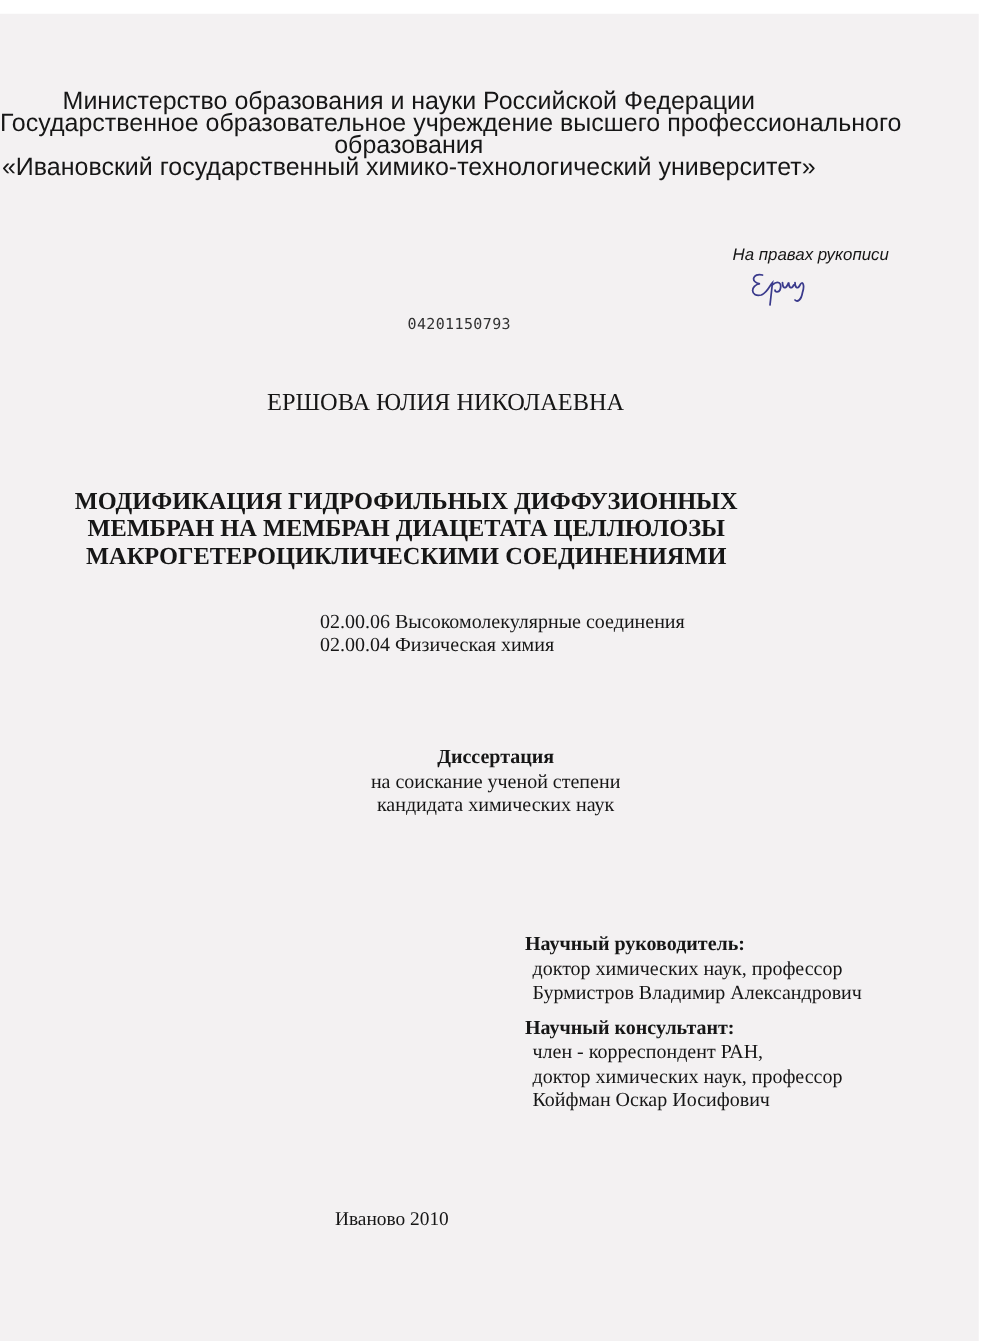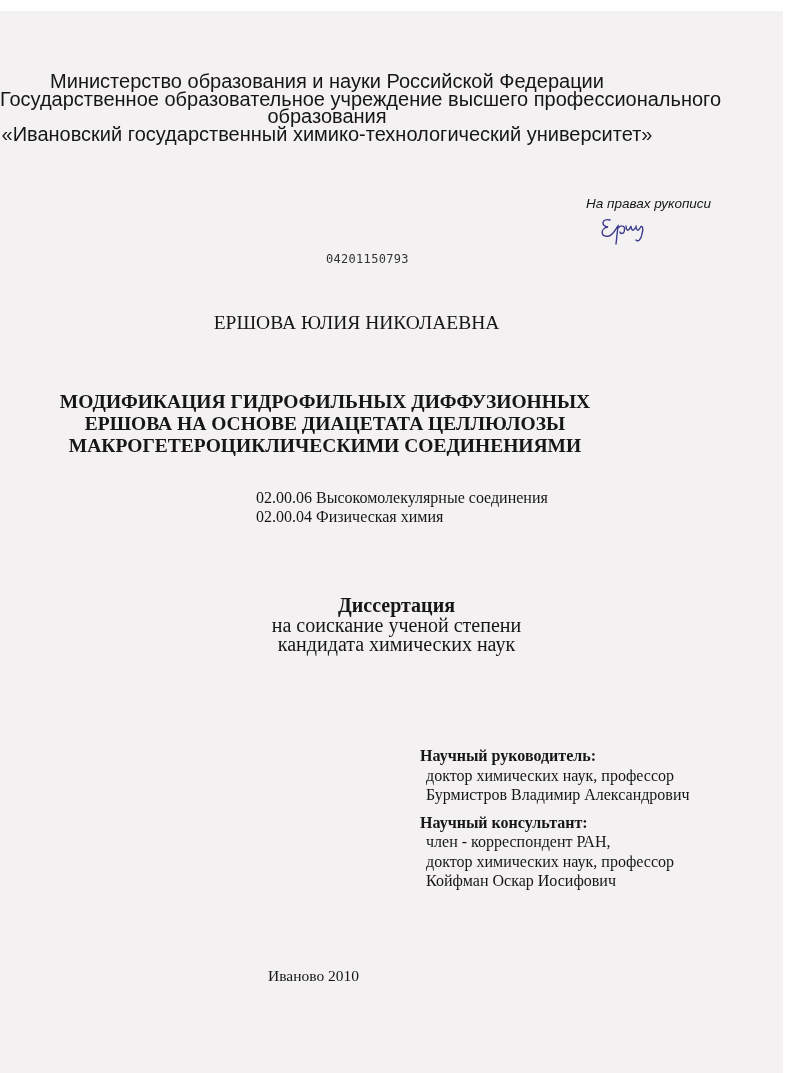--- a/index.html
+++ b/index.html
@@ -22,21 +22,21 @@
   .rights { left: 586px; top: 196px; font-size: 13.5px; font-style: italic; }
   .signature { left: 596px; top: 214px; width: 60px; height: 34px; }
   .inventory { left: 326px; top: 233px; font-size: 12px; letter-spacing: 0.3px; color: #333; margin-top: 19px; }
 
   .author { left: 0; width: 713px; top: 312px; font-size: 19.5px; text-align: center; }
 
   .title { left: 0; width: 650px; top: 391px; font-size: 19.5px; font-weight: bold; line-height: 22px; text-align: center; }
 
   .specialties { left: 256px; top: 488px; font-size: 16px; line-height: 19px; }
 
-  .diss { left: 0; width: 793px; top: 596px; font-size: 20px; line-height: 19.5px; text-align: center; }
+  .diss { left: 0; width: 793px; top: 596px; font-size: 16px; line-height: 19.5px; text-align: center; }
   .diss .b { font-weight: bold; }
 
   .advisors { left: 420px; top: 746px; font-size: 16px; line-height: 19.5px; }
   .advisors .role { font-weight: bold; }
   .advisors .detail { padding-left: 6px; }
   .advisors .gap { height: 8px; }
 
   .place { left: 0; width: 627px; top: 967px; font-size: 15.5px; text-align: center; }
 </style>
 </head>
@@ -56,21 +56,21 @@
 <svg class="abs signature" viewBox="0 0 60 34">
   <path d="M14 6 C6 4, 4 12, 12 13 C4 14, 4 24, 13 22 C18 20, 20 14, 22 12 L20 30 M22 14 C26 10, 30 12, 28 18 C27 20, 24 20, 24 18 M30 12 C30 16, 32 18, 34 14 L35 12 C35 16, 37 18, 39 14 M40 12 C40 16, 42 18, 44 14 C46 10, 48 14, 46 20 C45 26, 42 28, 40 26" fill="none" stroke="#3a3a8c" stroke-width="1.4" stroke-linecap="round"></path>
 </svg>
 
 <div class="abs inventory mono">04201150793</div>
 
 <div class="abs author serif">ЕРШОВА ЮЛИЯ НИКОЛАЕВНА</div>
 
 <div class="abs title serif">
   <div>МОДИФИКАЦИЯ ГИДРОФИЛЬНЫХ ДИФФУЗИОННЫХ</div>
-  <div>ЕРШОВА НА ОСНОВЕ ДИАЦЕТАТА ЦЕЛЛЮЛОЗЫ</div>
+  <div>МЕМБРАН НА МЕМБРАН ДИАЦЕТАТА ЦЕЛЛЮЛОЗЫ</div>
   <div>МАКРОГЕТЕРОЦИКЛИЧЕСКИМИ СОЕДИНЕНИЯМИ</div>
 </div>
 
 <div class="abs specialties serif">
   <div>02.00.06 Высокомолекулярные соединения</div>
   <div>02.00.04 Физическая химия</div>
 </div>
 
 <div class="abs diss serif">
   <div class="b">Диссертация</div>

